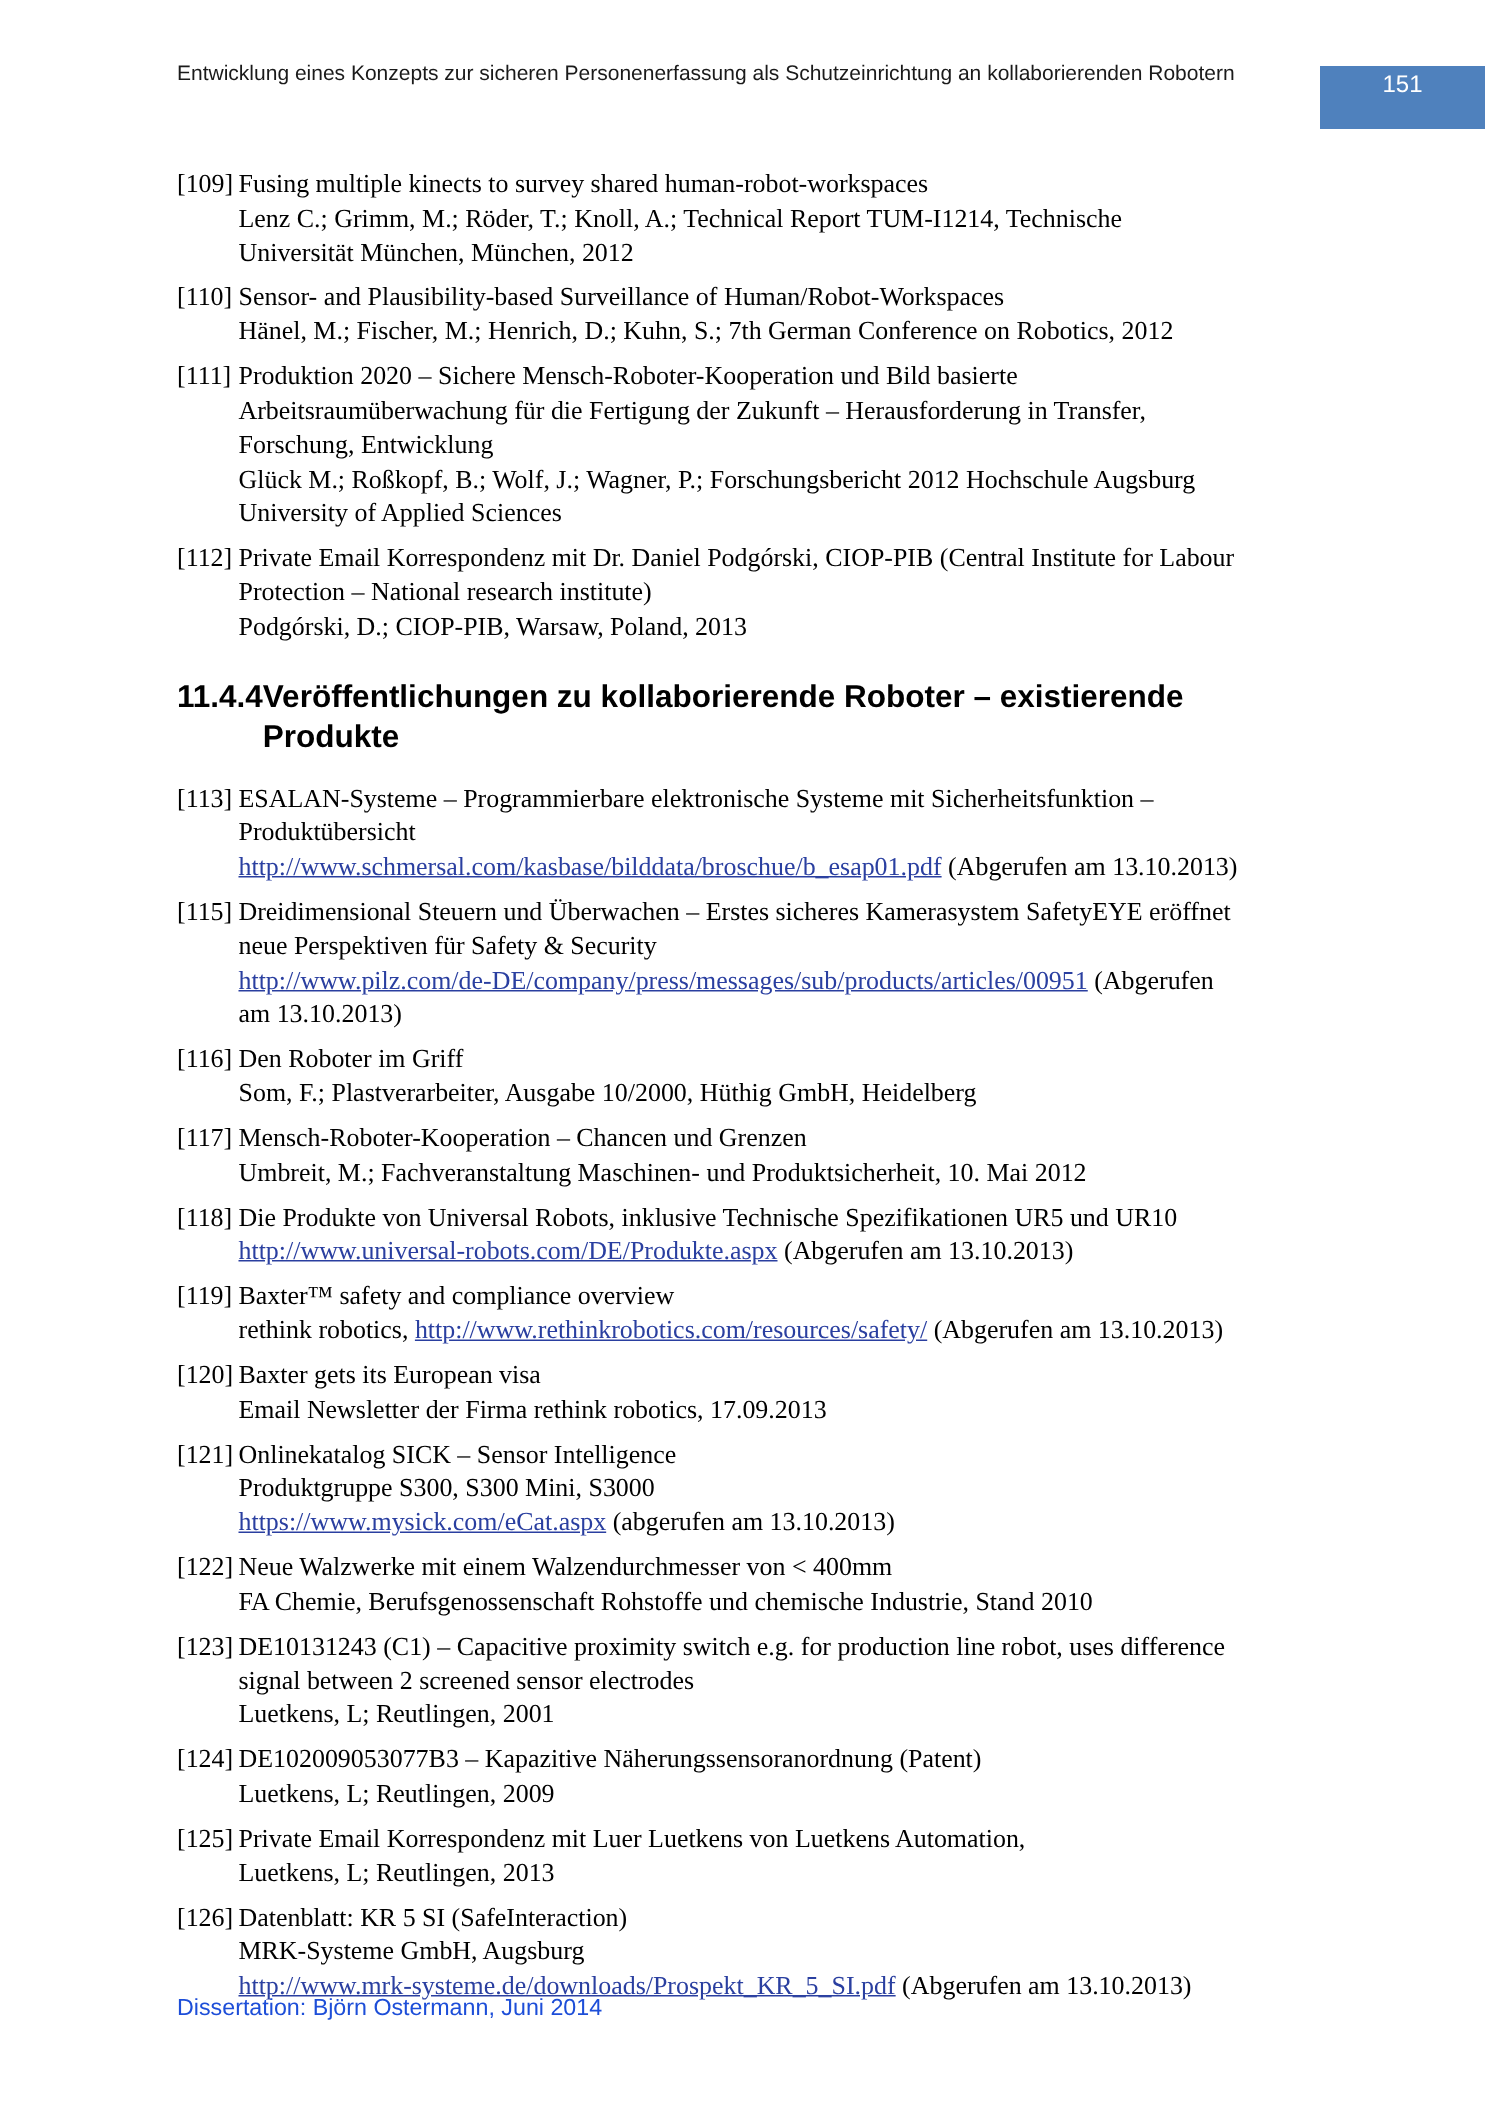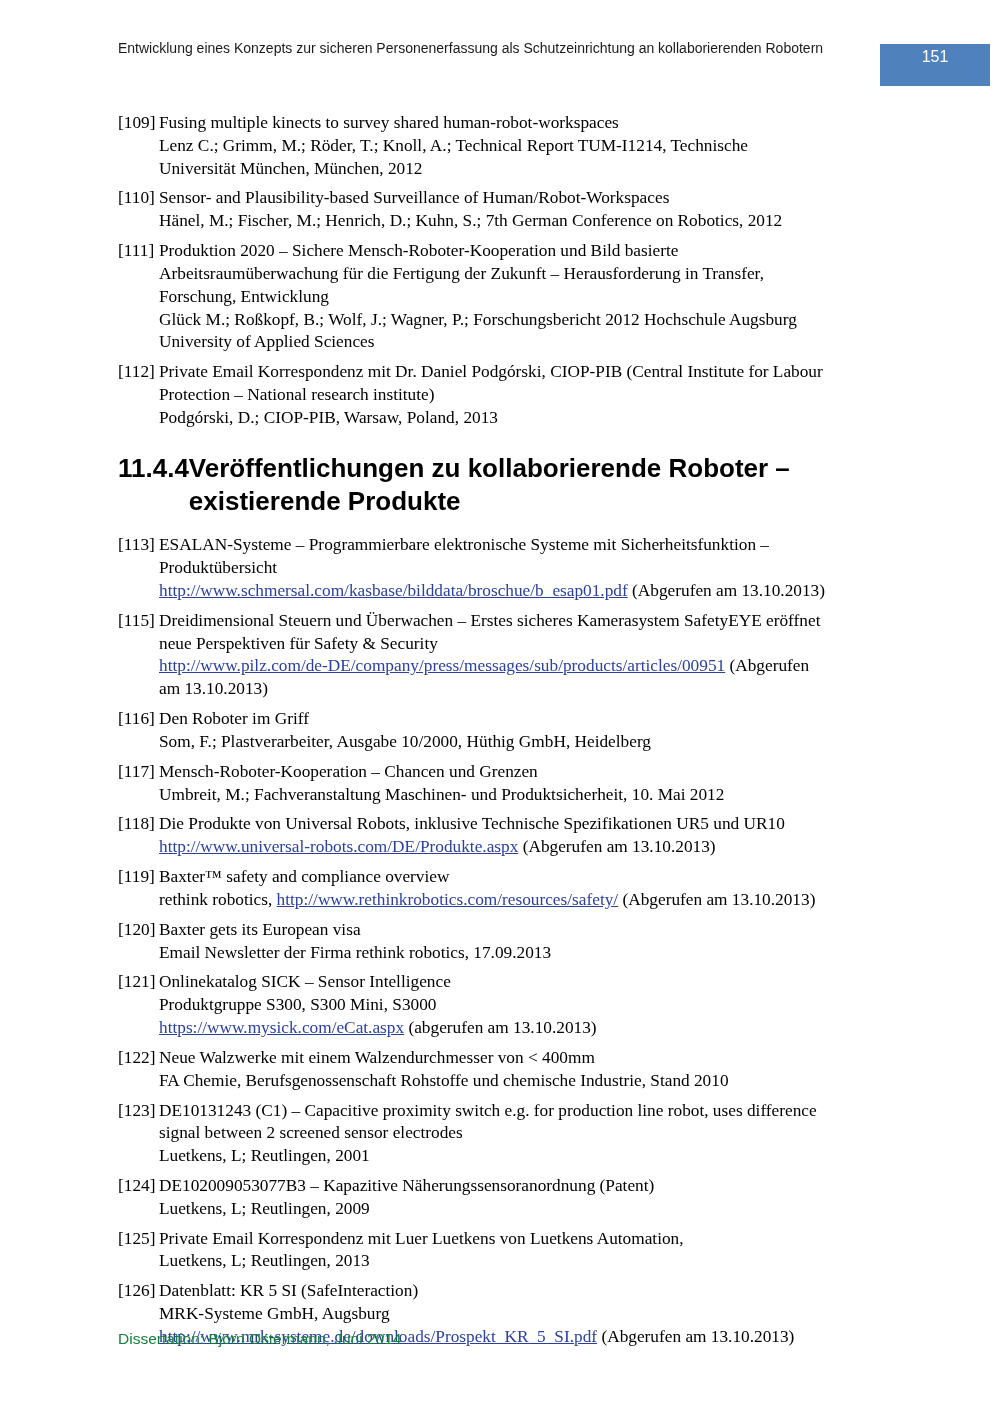--- a/index.html
+++ b/index.html
@@ -75,41 +75,41 @@
   }
   a.link {
     color: #2a3fa0;
     text-decoration: underline;
   }
 
   
   .heading {
     font-family: "Liberation Sans", sans-serif;
     font-weight: bold;
-    font-size: 26px;
+    font-size: 21px;
     line-height: 1.28;
     margin: 22px 0 16px 0;
     display: flex;
   }
   .heading .hnum {
     flex: 0 0 auto;
     white-space: nowrap;
   }
   .heading .htext {
     flex: 1 1 auto;
   }
 
   
   .footer {
     position: absolute;
     left: 118px;
     top: 1330px;
     font-family: "Liberation Sans", sans-serif;
     font-size: 15.5px;
-    color: #15803d;
+    color: #1d4ed8;
   }
 </style>
 </head>
 <body>
 
 <div class="page">
 
   <div class="header">Entwicklung eines Konzepts zur sicheren Personenerfassung als Schutzeinrichtung an kollaborierenden Robotern</div>
 
   <div class="page-number-box">151</div>

